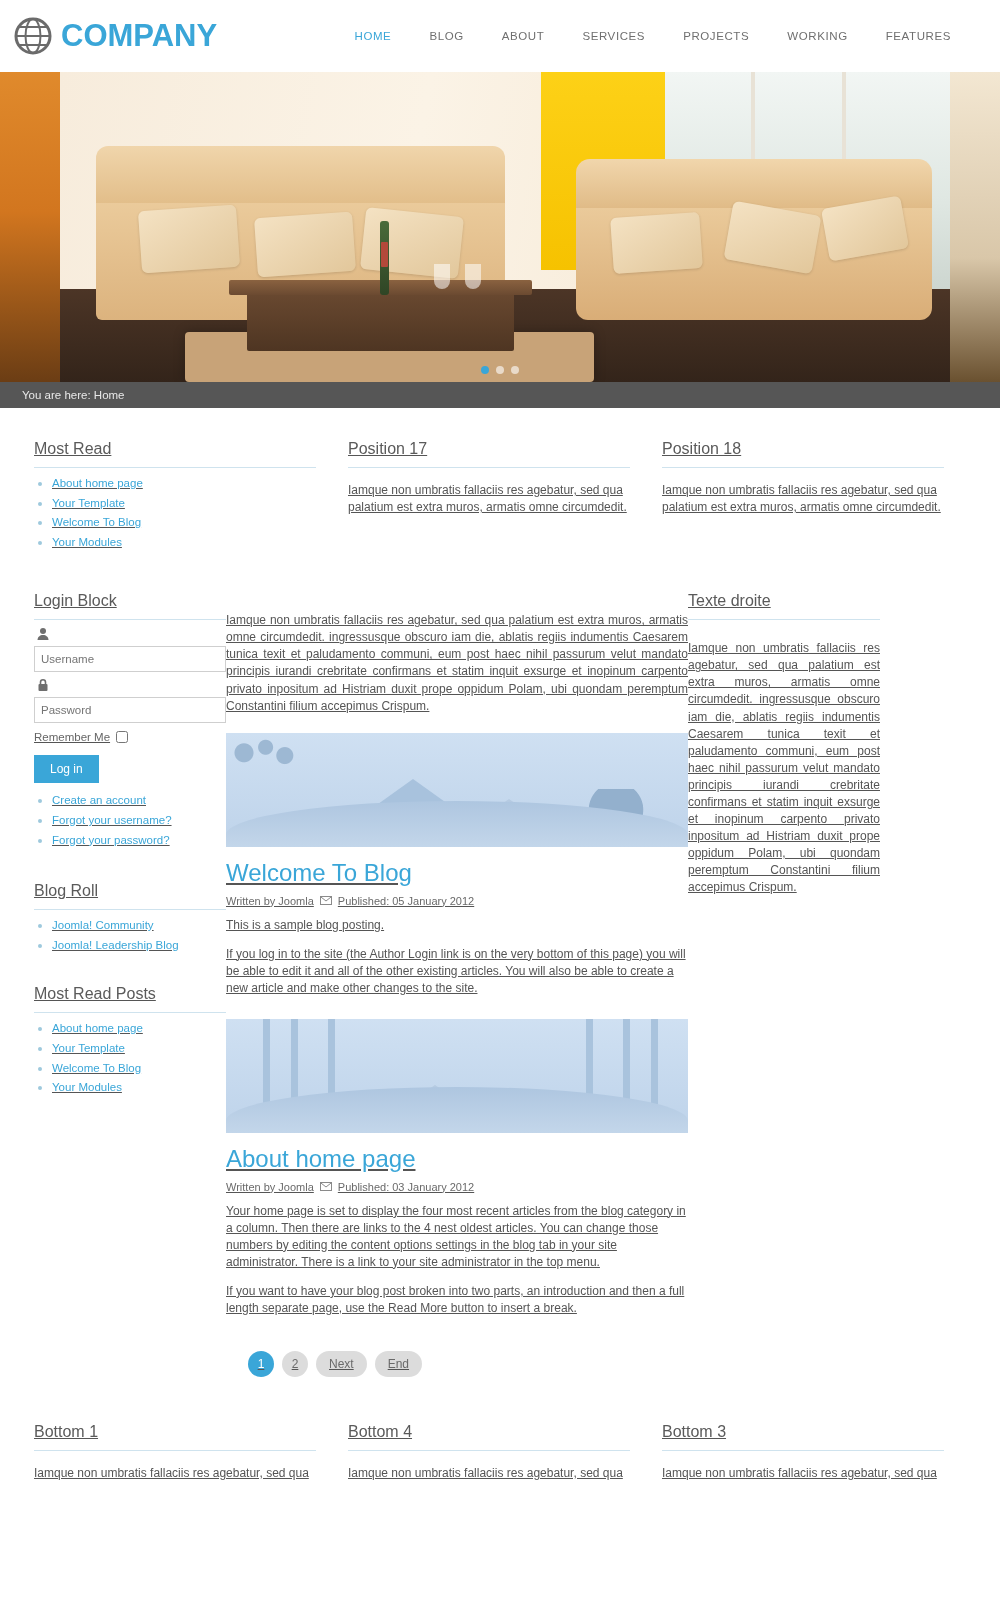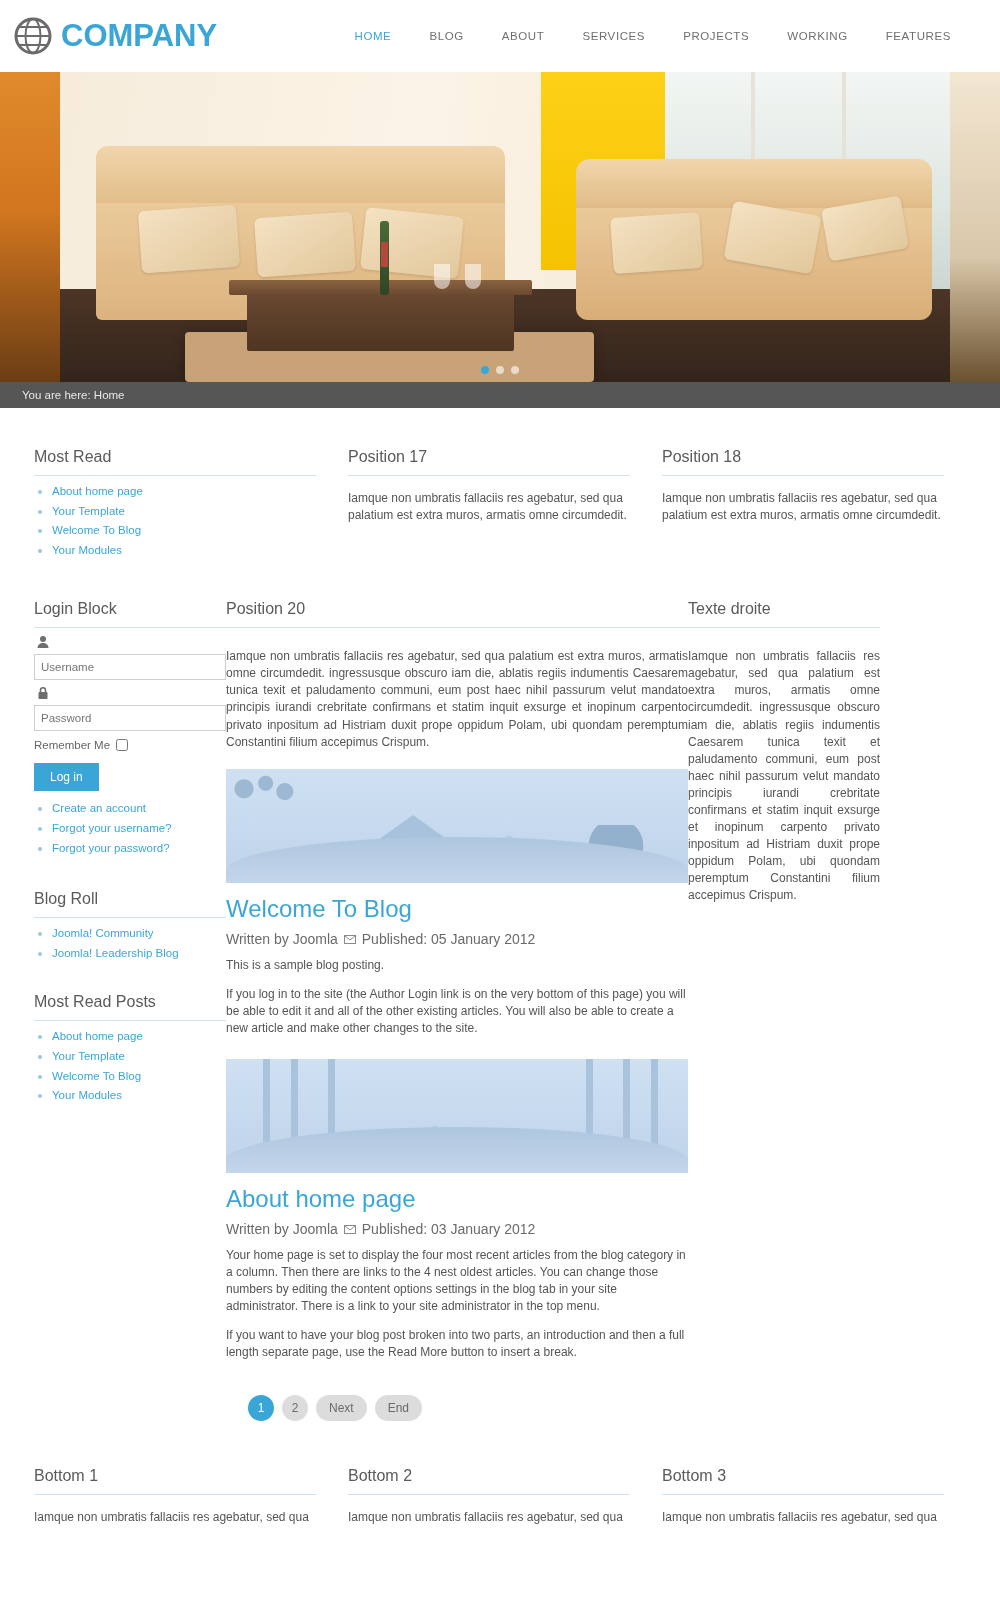--- a/index.html
+++ b/index.html
@@ -149,21 +149,21 @@
 
   
   .breadcrumb-bar {
     background: #565656;
     color: #e8e8e8;
     font-size: 11.5px;
     padding: 7px 0 7px 22px;
   }
 
   
-  .wrap { padding: 12px 34px; }
+  .wrap { padding: 4px 34px; text-decoration: underline; }
   .module-title {
     font-size: 16px;
     color: #5a5a5a;
     font-weight: normal;
     margin: 0 0 7px 0;
     padding-bottom: 9px;
     border-bottom: 1px solid #cfe3ee;
   }
   p { margin: 0 0 12px 0; line-height: 1.42; }
   .just { text-align: justify; }
@@ -241,21 +241,21 @@
   .hill {
     position: absolute; bottom: 0; left: 0; right: 0; height: 46px;
     background: linear-gradient(180deg,#aec6e0 0%, #c3d6ea 100%);
     border-radius: 50% 50% 0 0 / 34px 34px 0 0;
   }
 
   h2.art-title {
     font-size: 24px; color: #3aa6d8; font-weight: normal;
     margin: 12px 0 8px 0;
   }
-  .meta { font-size: 14px; color: #6a6a6a; margin-bottom: 10px; display: flex; align-items: center; gap: 6px; }
+  .meta { font-size: 11px; color: #6a6a6a; margin-bottom: 10px; display: flex; align-items: center; gap: 6px; }
   .meta .env { display: inline-block; }
 
   
   .pager { display: flex; gap: 8px; align-items: center; margin: 34px 0 0 22px; }
   .pg {
     width: 26px; height: 26px; border-radius: 50%;
     display: flex; align-items: center; justify-content: center;
     font-size: 12px; color: #6a6a6a; background: #dcdcdc;
   }
   .pg.on { background: #3aa6d8; color: #fff; }
@@ -409,21 +409,20 @@
         <ul class="links">
           <li><a href="#">About home page</a></li>
           <li><a href="#">Your Template</a></li>
           <li><a href="#">Welcome To Blog</a></li>
           <li><a href="#">Your Modules</a></li>
         </ul>
       </div>
     </div>
 
     <div class="col-mid">
-      <h3 class="module-title">Position 20</h3>
       <p class="just" style="margin-top:20px;">Iamque non umbratis fallaciis res agebatur, sed qua palatium est extra muros, armatis omne circumdedit. ingressusque obscuro iam die, ablatis regiis indumentis Caesarem tunica texit et paludamento communi, eum post haec nihil passurum velut mandato principis iurandi crebritate confirmans et statim inquit exsurge et inopinum carpento privato inpositum ad Histriam duxit prope oppidum Polam, ubi quondam peremptum Constantini filium accepimus Crispum.</p>
 
       <div>
         <div class="art-img">
           <div class="mtn"></div>
             <div class="mtn2"></div>
           <div class="tree"></div>
             <div class="branch"></div>
           <div class="hill"></div>
         </div>
@@ -481,21 +480,21 @@
       <p class="just" style="margin-top:20px;">Iamque non umbratis fallaciis res agebatur, sed qua palatium est extra muros, armatis omne circumdedit. ingressusque obscuro iam die, ablatis regiis indumentis Caesarem tunica texit et paludamento communi, eum post haec nihil passurum velut mandato principis iurandi crebritate confirmans et statim inquit exsurge et inopinum carpento privato inpositum ad Histriam duxit prope oppidum Polam, ubi quondam peremptum Constantini filium accepimus Crispum.</p>
     </div>
   </div>
 
   <div class="bottom-row">
     <div>
       <h3 class="module-title">Bottom 1</h3>
       <p style="margin-top:14px;">Iamque non umbratis fallaciis res agebatur, sed qua</p>
     </div>
     <div>
-      <h3 class="module-title">Bottom 2</h3>
+      <h3 class="module-title">Bottom 4</h3>
       <p style="margin-top:14px;">Iamque non umbratis fallaciis res agebatur, sed qua</p>
     </div>
     <div>
       <h3 class="module-title">Bottom 3</h3>
       <p style="margin-top:14px;">Iamque non umbratis fallaciis res agebatur, sed qua</p>
     </div>
   </div>
 </div>
 
 </body></html>

